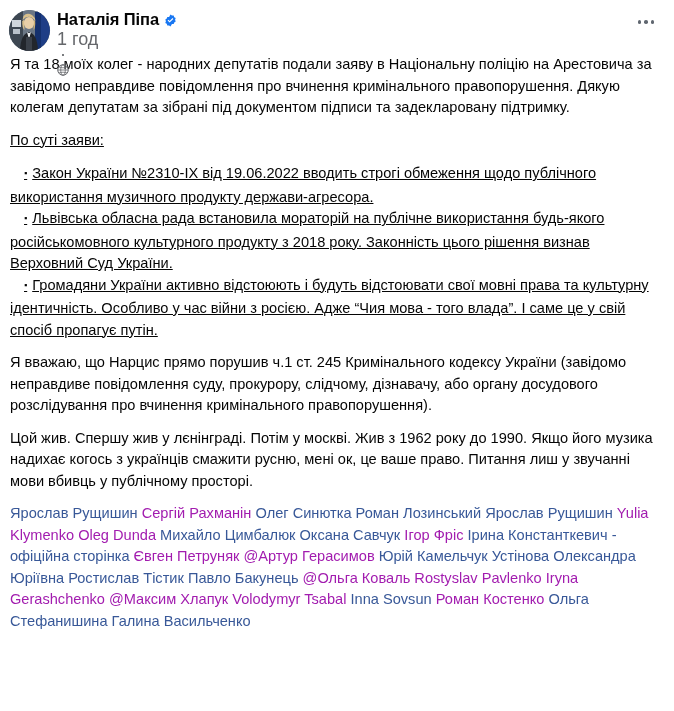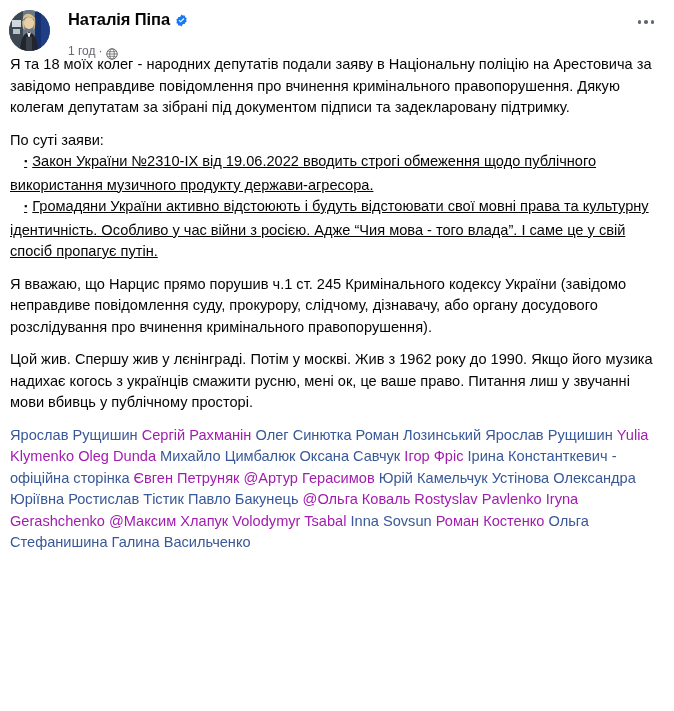--- a/index.html
+++ b/index.html
@@ -39,26 +39,25 @@
     border-radius: 50%;
     flex: 0 0 41px;
     overflow: hidden;
     position: relative;
     background: #51606f;
     margin-top: 1px;
   }
   .avatar svg { display: block; }
 
   .header-text {
-    margin-left: 18px;
+    margin-left: 7px;
     display: flex;
     flex-direction: column;
     justify-content: flex-start;
     padding-top: 1px;
-    gap: 12px;
   }
 
   .name-row {
     display: flex;
     align-items: center;
     line-height: 1;
   }
 
   .author-name {
     font-size: 16.5px;
@@ -72,25 +71,26 @@
     margin-left: 5px;
     width: 13px;
     height: 13px;
     display: inline-block;
     position: relative;
     top: 1px;
   }
 
   .meta-row {
     display: flex;
-    align-items: flex-end;
+    align-items: flex-start;
     margin-top: 3px;
-    font-size: 12px;
+    font-size: 18px;
     color: #65676b;
     line-height: 15px;
+    flex-direction: column;
   }
   .meta-sep {
     margin: 0 3px;
     color: #65676b;
   }
   .globe-icon {
     width: 12px;
     height: 12px;
     display: inline-block;
     position: relative;
@@ -123,21 +123,21 @@
     line-height: 21.5px;
     color: #050505;
   }
 
   .para {
     margin: 0 0 11px 0;
     white-space: normal;
   }
   .para:last-child { margin-bottom: 0; }
 
-  .tight { margin-bottom: 0; }
+  .tight { margin-bottom: 12px; text-decoration: underline; }
 
   .bullet-line {
     margin: 0;
     text-indent: 14px;
     text-decoration: underline;
   }
   .bullet-line .sq {
     font-size: 9px;
     position: relative;
     top: -2px;
@@ -221,20 +221,21 @@
       <span></span>
     </div>
   </div>
 
   <div class="post-body">
 
     <p class="para">Я та 18 моїх колег - народних депутатів подали заяву в Національну поліцію на Арестовича за завідомо неправдиве повідомлення про вчинення кримінального правопорушення. Дякую колегам депутатам за зібрані під документом підписи та задекларовану підтримку.</p>
     <p class="para tight">По суті заяви:</p>
 
     <p class="bullet-line"><span class="sq">▪</span><span>Закон України №2310-IX від 19.06.2022 вводить строгі обмеження щодо публічного використання музичного продукту держави-агресора.</span></p>
+    <p class="bullet-line"><span class="sq">▪</span><span>Львівська обласна рада встановила мораторій на публічне використання будь-якого російськомовного культурного продукту з 2018 року. Законність цього рішення визнав Верховний Суд України.</span></p>
     <p class="bullet-line" style="margin-bottom:11px;"><span class="sq">▪</span><span>Громадяни України активно відстоюють і будуть відстоювати свої мовні права та культурну ідентичність. Особливо у час війни з росією. Адже “Чия мова - того влада”. І саме це у свій спосіб пропагує путін.</span></p>
 
     <p class="para">Я вважаю, що Нарцис прямо порушив  ч.1 ст. 245 Кримінального кодексу України (завідомо неправдиве повідомлення суду, прокурору, слідчому, дізнавачу, або органу досудового розслідування про вчинення кримінального правопорушення).</p>
     <p class="para">Цой жив. Спершу жив у лєнінграді. Потім у москві. Жив з 1962 року до 1990. Якщо його музика надихає когось з українців смажити русню, мені ок, це ваше право. Питання лиш у звучанні мови вбивць у публічному просторі.</p>
 
     <p class="mentions" id="mentions-container"><span class="mention-link">Ярослав Рущишин</span><span class="mention-plain"> </span><span class="mention-plain">Сергій Рахманін</span><span class="mention-plain"> </span><span class="mention-link">Олег Синютка Роман Лозинський Ярослав Рущишин</span><span class="mention-plain"> </span><span class="mention-plain">Yulia Klymenko Oleg Dunda</span><span class="mention-plain"> </span><span class="mention-link">Михайло Цимбалюк Оксана Савчук</span><span class="mention-plain"> </span><span class="mention-plain">Ігор Фріс</span><span class="mention-plain"> </span><span class="mention-link">Ірина Константкевич  - офіційна сторінка</span><span class="mention-plain"> </span><span class="mention-plain">Євген Петруняк @Артур Герасимов</span><span class="mention-plain"> </span><span class="mention-link">Юрій Камельчук Устінова Олександра Юріївна Ростислав Тістик Павло Бакунець</span><span class="mention-plain"> </span><span class="mention-plain">@Ольга Коваль Rostyslav Pavlenko Iryna Gerashchenko @Максим Хлапук  Volodymyr Tsabal</span><span class="mention-plain"> </span><span class="mention-link">Inna Sovsun</span><span class="mention-plain"> </span><span class="mention-plain">Роман Костенко</span><span class="mention-plain"> </span><span class="mention-link">Ольга Стефанишина Галина Васильченко</span></p>
 
   </div>
 </div>
 

